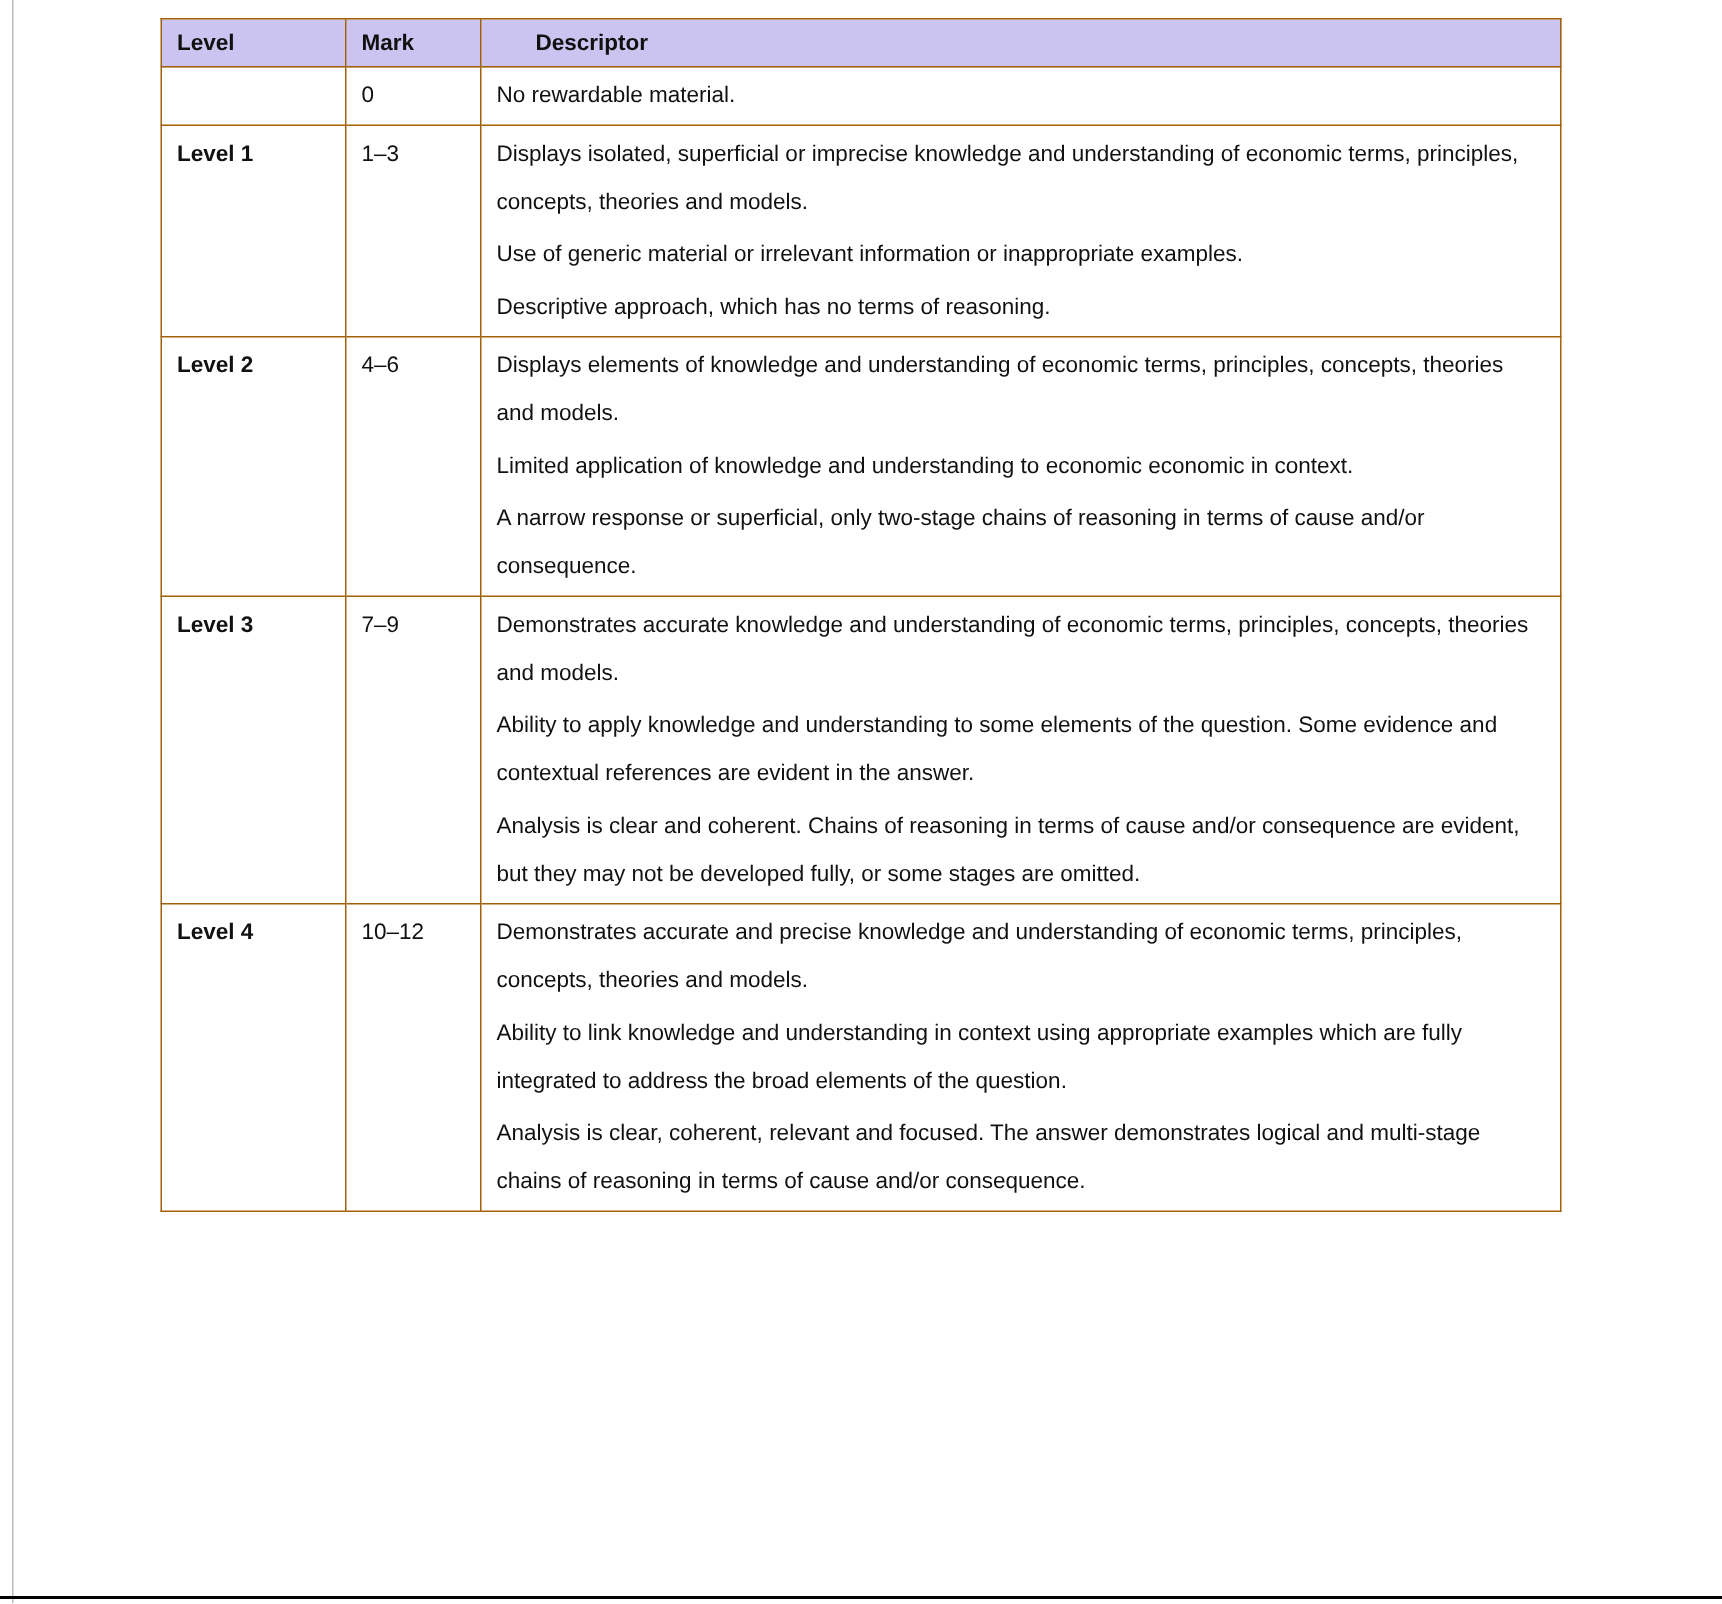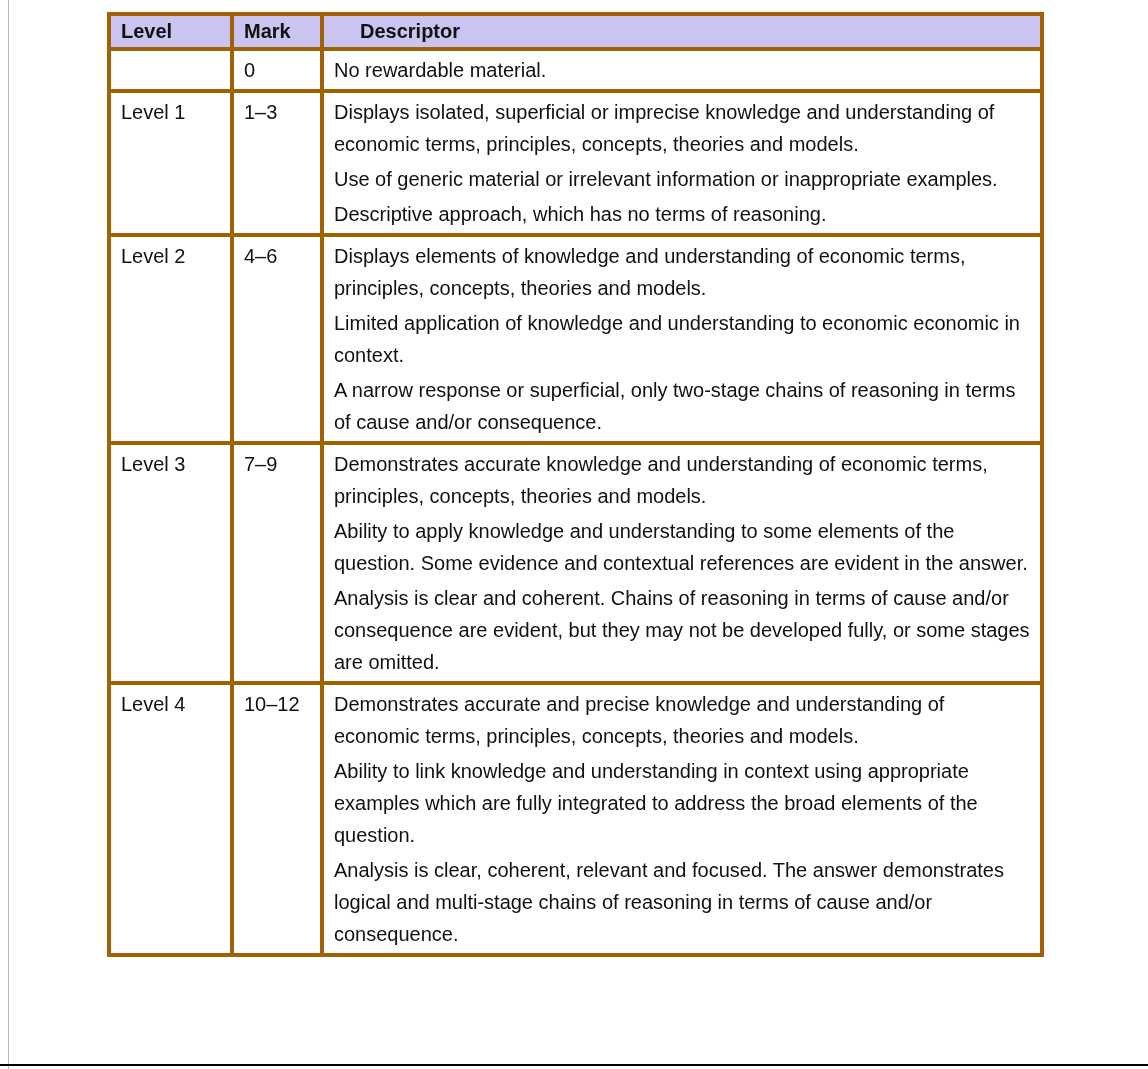--- a/index.html
+++ b/index.html
@@ -36,36 +36,36 @@
   table.mark-scheme {
     position: absolute;
     left: 107px;
     top: 12px;
     width: 933px;
     border-collapse: collapse;
     table-layout: fixed;
   }
   table.mark-scheme th,
   table.mark-scheme td {
-    border: 4px solid #a16207;
+    border: 1px solid #a16207;
     vertical-align: top;
-    font-size: 20px;
+    font-size: 15px;
     line-height: 32px;
     padding: 3px 10px;
     text-align: left;
   }
   table.mark-scheme th {
     font-weight: 700;
     padding: 2px 10px;
     line-height: 27px;
   }
   col.col-level { width: 123px; }
   col.col-mark  { width: 90px;  }
   col.col-desc  { width: 720px; }
-  td.level-cell { font-weight: 400; }
+  td.level-cell { font-weight: 700; }
   td.desc-cell p {
     margin: 0 0 3px 0;
   }
   td.desc-cell p:last-child {
     margin-bottom: 0;
   }
 </style>
 </head>
 <body>
 

